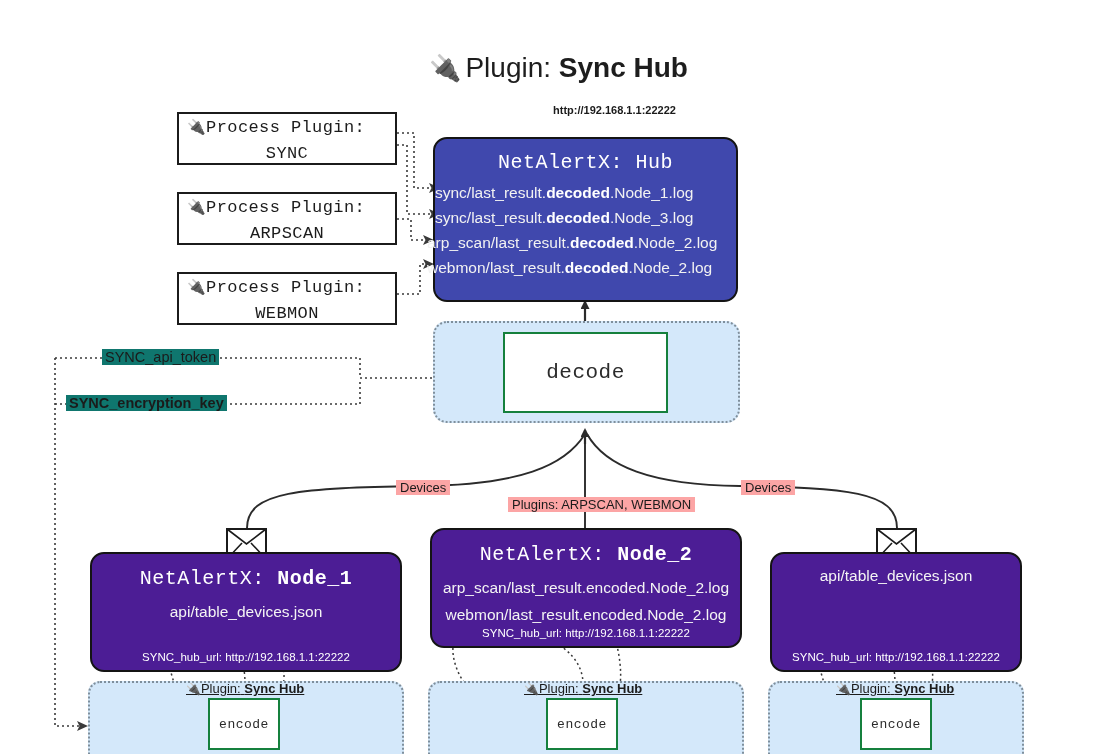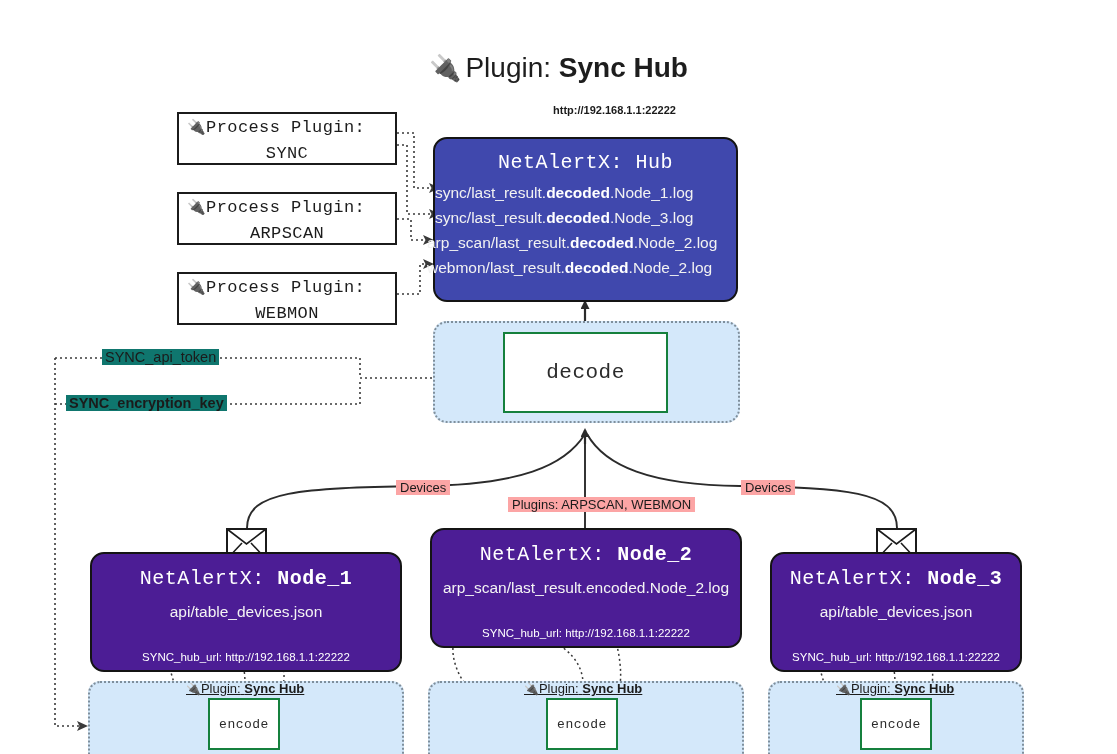--- a/index.html
+++ b/index.html
@@ -315,29 +315,26 @@
     <div class="node-foot">SYNC_hub_url: http://192.168.1.1:22222</div>
   </div>
 
   <div class="node" style="left:430px; top:492px; width:312px; height:120px;">
     <div class="node-title">
       <span>NetAlertX:</span>
       <span class="strong">Node_2</span>
     </div>
     <div class="node-lines">
       <div class="node-line">arp_scan/last_result.encoded.Node_2.log</div>
+      <div class="node-line">webmon/last_result.encoded.Node_2.log</div>
     </div>
     <div class="node-foot">SYNC_hub_url: http://192.168.1.1:22222</div>
   </div>
 
   <div class="node" style="left:770px; top:516px; width:252px; height:120px;">
-    <div class="node-title">
-      <span>NetAlertX:</span>
-      <span class="strong">Node_3</span>
-    </div>
     <div class="node-lines">
       <div class="node-line">api/table_devices.json</div>
     </div>
     <div class="node-foot">SYNC_hub_url: http://192.168.1.1:22222</div>
   </div>
 
   <div class="shade flat" style="left:88px; top:645px; width:316px; height:89px;"></div>
   <div class="shade flat" style="left:428px; top:645px; width:316px; height:89px;"></div>
   <div class="shade flat" style="left:768px; top:645px; width:256px; height:89px;"></div>
 

